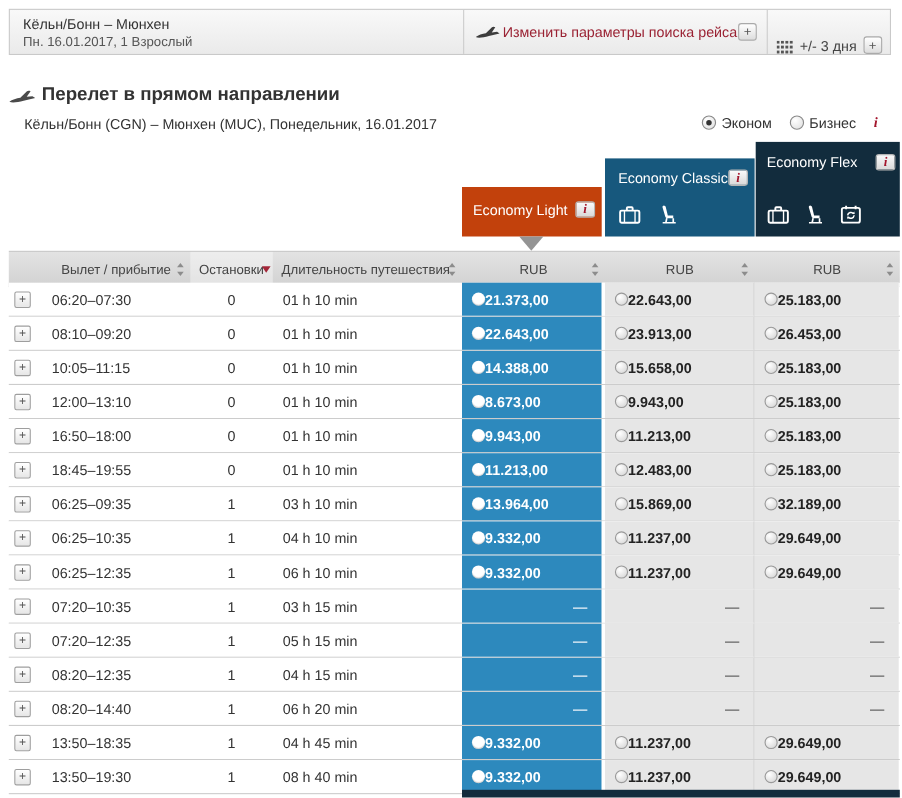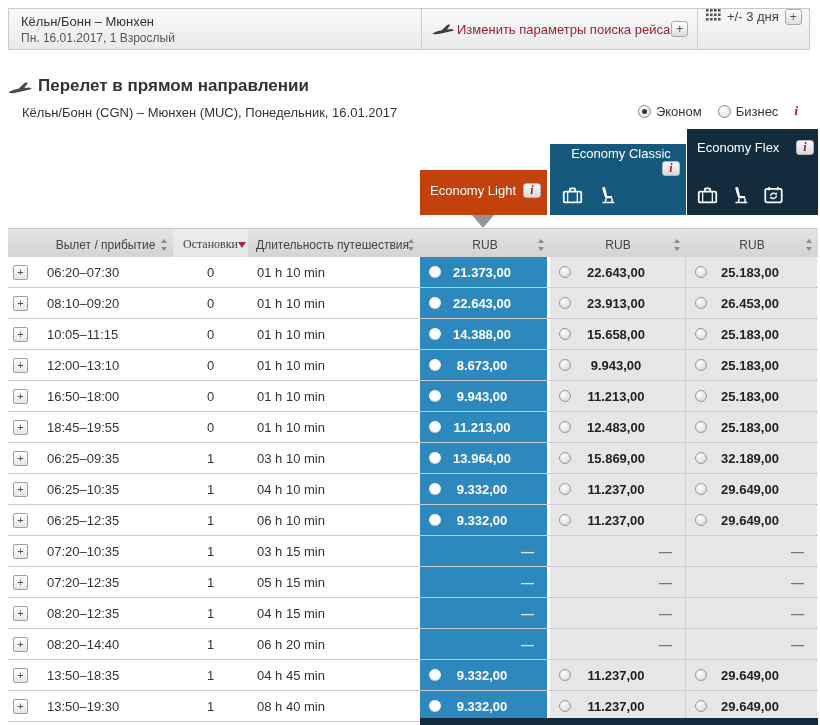--- a/index.html
+++ b/index.html
@@ -6,21 +6,21 @@
   html,body { width:820px; height:725px; }
   body { position:relative; font-family:"Liberation Sans",sans-serif; background:#fff; overflow:hidden; color:#333; }
 
   
   .topbar { position:absolute; left:8px; top:8px; width:802px; height:42px;
             border:1px solid #c9c9c9; background:linear-gradient(#f9f9f9,#eaeaea); display:flex; }
   .tb-left { flex:1; padding:5px 12px; }
   .tb-route { font-size:13px; font-weight:normal; color:#333; }
   .tb-date { font-size:12px; color:#555; margin-top:2px; }
   .tb-mid { width:276px; border-left:1px solid #ccc; display:flex; align-items:center; gap:1px; padding:0 10px; }
-  .tb-right { width:112px; border-left:1px solid #ccc; display:flex; align-items:flex-start; gap:6px; padding:0 8px; }
+  .tb-right { width:112px; border-left:1px solid #ccc; display:flex; align-items:flex-end; gap:6px; padding:0 8px; }
   .tb-change-label { color:#9a2233; font-size:13px; white-space:nowrap; }
   .tb-days-label { color:#444; font-size:13px; white-space:nowrap; }
   .plus-btn { width:17px; height:16px; flex:0 0 auto; border:1px solid #aaa; border-radius:3px;
               background:linear-gradient(#fff,#ddd); color:#555; font-size:12px; line-height:14px;
               text-align:center; cursor:pointer; }
 
   
   .title-plane { position:absolute; left:8px; top:80px; }
   .section-title { position:absolute; left:38px; top:76px; font-size:17px; font-weight:bold; color:#333; }
   .section-sub { position:absolute; left:22px; top:105px; font-size:13px; color:#333; }
@@ -32,40 +32,40 @@
   .cabin-label { margin-right:16px; }
   .cabin-i { color:#a3152c; font-family:"Liberation Serif",serif; font-style:italic; font-weight:bold; font-size:13px; }
 
   
   .fare { position:absolute; color:#fff; }
   .fare-light   { left:420px; top:170px; width:127px; height:45px; background:#c2410c; }
   .fare-classic { left:550px; top:144px; width:136px; height:71px; background:#17587d; }
   .fare-flex    { left:687px; top:129px; width:131px; height:86px; background:#122c3d; }
   .fare-head { display:flex; align-items:center; }
   .fare-light .fare-head   { padding:13px 6px 0 10px; }
-  .fare-classic .fare-head { padding:2px 6px 0 12px;flex-direction:column; }
+  .fare-classic .fare-head { padding:10px 6px 0 12px; }
   .fare-flex .fare-head    { padding:11px 4px 0 10px; }
   .fare-name { font-size:13px; font-weight:normal; white-space:nowrap; }
   .ibtn { width:18px; height:15px; border-radius:3px; background:linear-gradient(#fafafa,#d9d9d9);
           border:1px solid #b5b5b5; color:#a3152c; font-family:"Liberation Serif",serif; font-style:italic;
           font-weight:bold; font-size:12px; line-height:13px; text-align:center; display:inline-block;
           margin-left:auto; cursor:pointer; flex:0 0 auto; }
   .fare-icons { position:absolute; bottom:11px; left:12px; display:flex; gap:15px; align-items:flex-end; }
   .fare-flex .fare-icons { left:10px; gap:13px; }
   .pointer { position:absolute; left:472px; top:215px; width:0; height:0;
              border-left:11px solid transparent; border-right:11px solid transparent; border-top:13px solid #949494; }
 
   
   .thead { position:absolute; left:8px; top:228px; width:810px; height:33px;
            background:linear-gradient(#e3e3e3,#d2d2d2); border-top:1px solid #c6c6c6; border-bottom:1px solid #b3b3b3;
            display:flex; align-items:stretch; font-size:12px; color:#444; }
   .th { display:flex; align-items:center; justify-content:center; position:relative; }
   .th-exp   { width:30px; }
   .th-time  { width:135px; }
-  .th-stops { width:75px; background:rgba(255,255,255,.38);font-family:Liberation Serif, serif; }
+  .th-stops { width:75px; background:rgba(255,255,255,.38); }
   .th-dur   { width:172px; justify-content:flex-start; padding-left:8px; }
   .th-rub-l { width:130px; }
   .th-rub-c { width:136px; }
   .th-rub-f { width:132px; }
   .sort { position:absolute; right:4px; top:50%; margin-top:-6px; width:9px; height:12px; cursor:pointer; }
   .sort::before { content:""; position:absolute; top:0; left:1px;
                   border-left:3.5px solid transparent; border-right:3.5px solid transparent; border-bottom:4.5px solid #8c8c8c; }
   .sort::after  { content:""; position:absolute; bottom:0; left:1px;
                   border-left:3.5px solid transparent; border-right:3.5px solid transparent; border-top:4.5px solid #8c8c8c; }
   .sort-desc { position:absolute; right:2px; top:50%; margin-top:-3px; width:0; height:0;
@@ -83,21 +83,21 @@
   .c-dur   { width:172px; font-size:13px; display:flex; align-items:center; padding-left:9px; }
   .c-price { display:flex; align-items:center; }
   .c-light   { width:127px; background:#2d89bd; }
   .c-gap     { width:3px; background:#fff; }
   .c-classic { width:136px; background:#e6e6e6; border-right:1px solid #d0d0d0; }
   .c-flex    { width:131px; background:#e6e6e6; }
   .radio-sel-white { width:12px; height:12px; border-radius:50%; background:#fff;
                      box-shadow:inset 0 -1px 1px rgba(0,0,0,.2); margin-left:9px; flex:0 0 auto; cursor:pointer; }
   .radio-unsel { width:12px; height:12px; border-radius:50%; border:1px solid #999;
                  background:radial-gradient(circle at 35% 30%, #fff, #d2d2d2); margin-left:9px; flex:0 0 auto; cursor:pointer; }
-  .price { flex:1; text-align:center; padding-right:24px; font-size:13px; font-weight:bold; color:#222; }
+  .price { flex:1; text-align:left; padding-right:24px; font-size:13px; font-weight:bold; color:#222; }
   .c-light .price { color:#fff; }
   .dash { flex:1; text-align:right; padding-right:13px; font-size:13px; font-weight:bold; color:#777; }
   .c-light .dash { color:#d3e5f1; }
 
   .bottom-bar { position:absolute; left:420px; top:718px; width:398px; height:7px; background:#122c3d; }
 
   svg { display:block; }
 </style>
 </head>
 <body>

